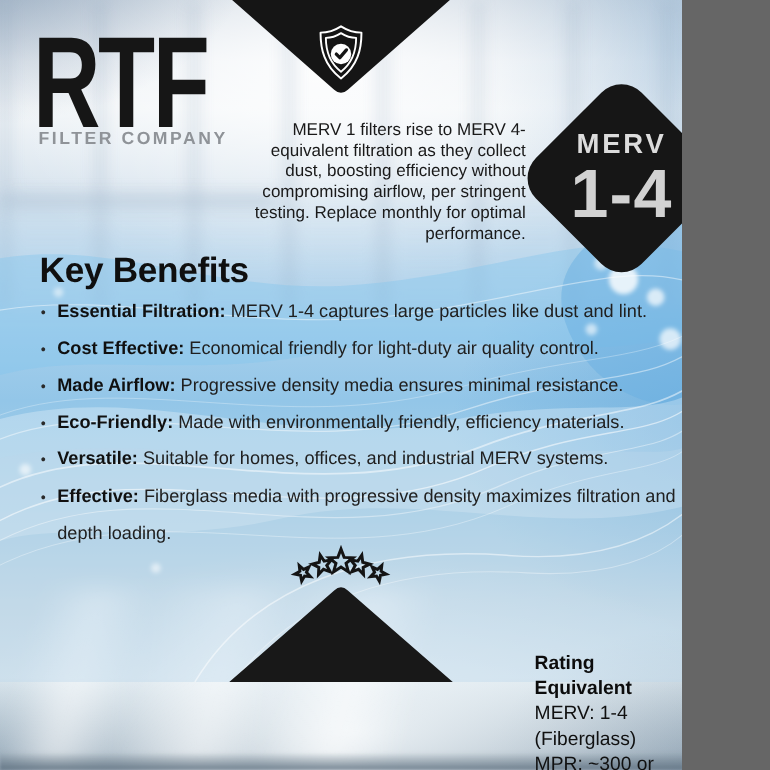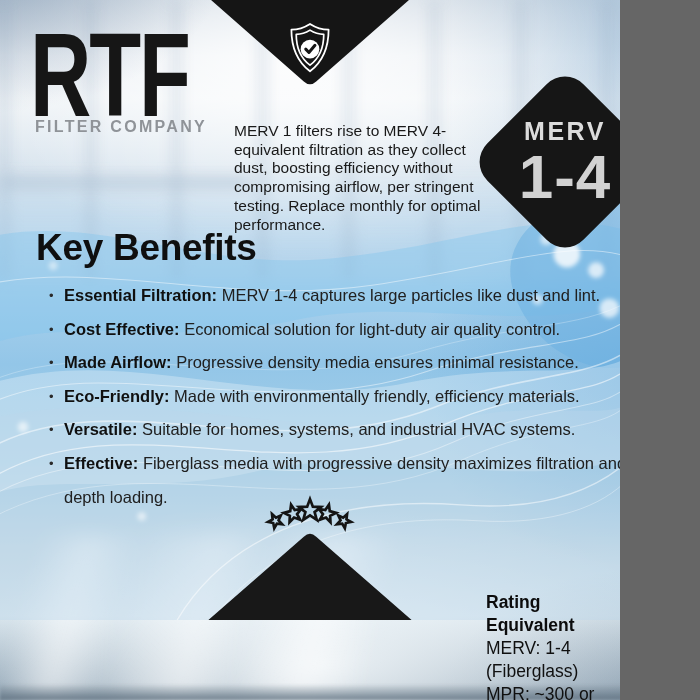--- a/index.html
+++ b/index.html
@@ -55,41 +55,41 @@
     font-size:118px;font-weight:800;letter-spacing:-3px;line-height:1;
     color:#161616;transform:scaleX(.72);transform-origin:left top;
   }
   .brand-tagline{
     position:absolute;left:35px;top:118px;z-index:4;
     font-size:16px;font-weight:700;letter-spacing:2.3px;color:#8f9398;
   }
   
   .intro{
     position:absolute;left:222px;top:110px;width:256px;z-index:4;
-    text-align:left;font-size:15.5px;line-height:18.7px;color:#191919;margin:12px;
+    text-align:right;font-size:15.5px;line-height:18.7px;color:#191919;margin:0;
   }
   
   .diamond{
     position:absolute;left:497px;top:94px;width:136px;height:136px;z-index:4;
     background:#161616;border-radius:26px;transform:rotate(45deg);
   }
   .diamond-inner{
     position:absolute;inset:-30px;display:flex;flex-direction:column;
     align-items:center;justify-content:center;transform:rotate(-45deg);
   }
   .badge-label{font-size:25px;font-weight:700;letter-spacing:2.5px;color:#dcdcdc;}
   .badge-value{font-size:62px;font-weight:700;letter-spacing:1px;color:#d2d2d2;line-height:1;}
   
   .benefits-heading{
     position:absolute;left:36px;top:227px;z-index:4;margin:0;
-    font-size:37px;font-weight:800;letter-spacing:-.3px;color:#0f0f0f;
+    font-size:32px;font-weight:800;letter-spacing:-.3px;color:#0f0f0f;
   }
   .benefits-list{
     position:absolute;left:36px;top:267px;width:612px;z-index:4;
-    margin:12px;padding:0;list-style:none;
+    margin:0;padding:0;list-style:none;
   }
   .benefits-list li{
     position:relative;padding-left:16px;
     font-size:16.5px;line-height:33.6px;color:#202020;
   }
   .benefits-list li::before{
     content:"\2022";position:absolute;left:1px;top:0;font-size:13px;color:#2a2a2a;
   }
   .b-label{font-weight:700;color:#101010;}
   
@@ -176,33 +176,33 @@
   </div>
 
   <h2 class="benefits-heading">Key Benefits</h2>
   <ul class="benefits-list">
     <li>
       <span class="b-label">Essential Filtration:</span>
       <span>MERV 1-4 captures large particles like dust and lint.</span>
     </li>
     <li>
       <span class="b-label">Cost Effective:</span>
-      <span>Economical solution for light-duty air quality control.</span>
+      <span>Economical friendly for light-duty air quality control.</span>
     </li>
     <li>
       <span class="b-label">Made Airflow:</span>
       <span>Progressive density media ensures minimal resistance.</span>
     </li>
     <li>
       <span class="b-label">Eco-Friendly:</span>
       <span>Made with environmentally friendly, efficiency materials.</span>
     </li>
     <li>
       <span class="b-label">Versatile:</span>
-      <span>Suitable for homes, systems, and industrial HVAC systems.</span>
+      <span>Suitable for homes, offices, and industrial MERV systems.</span>
     </li>
     <li>
       <span class="b-label">Effective:</span>
       <span>Fiberglass media with progressive density maximizes filtration and depth loading.</span>
     </li>
   </ul>
 
   <div class="rating">
     <div class="rating-heading">Rating Equivalent</div>
     <div class="rating-line">MERV: 1-4 (Fiberglass)</div>

